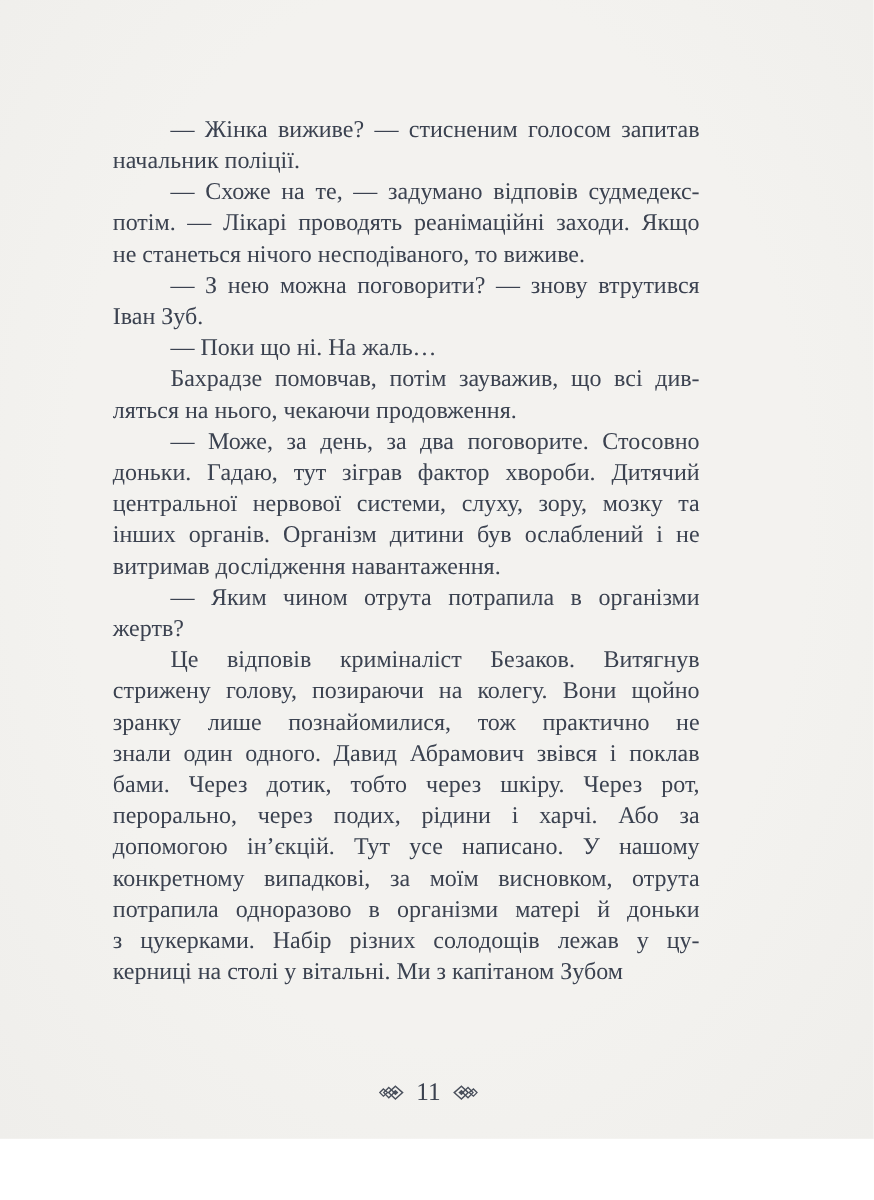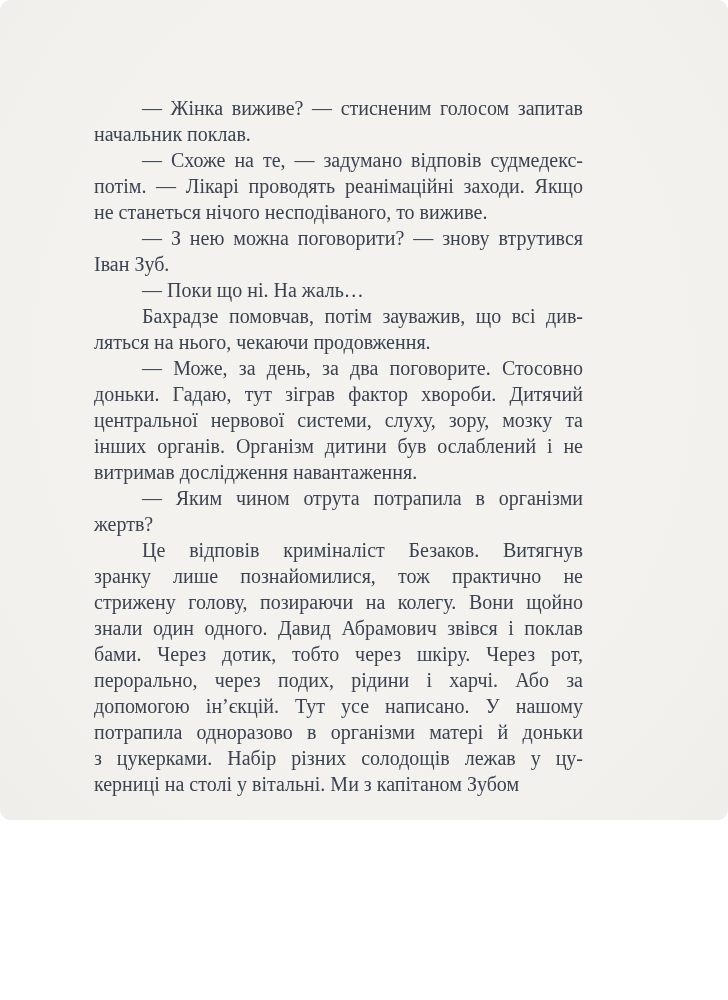--- a/index.html
+++ b/index.html
@@ -2,26 +2,25 @@
 <html><head>
 <meta charset="utf-8">
 <style>
   html, body {
     margin: 0;
     padding: 0;
   }
   .page {
     position: relative;
     width: 728px;
-    height: 820px;
+    height: 949px;
     background: radial-gradient(ellipse at 50% 45%, #f3f2ef 60%, #efeeeb 100%);
     font-family: "Liberation Serif", "DejaVu Serif", serif;
     color: #3b4250;
     overflow: hidden;
-    border-radius: 11px;
   }
   .text-block {
     position: absolute;
     left: 94px;
     top: 95px;
     width: 489px;
     font-size: 20px;
   }
   .paragraph {
     margin: 0;
@@ -61,21 +60,21 @@
   }
 </style>
 </head>
 <body>
 
 <div class="page">
 
   <div class="text-block">
       <div class="paragraph">
         <div class="line indent just">— Жінка виживе? — стисненим голосом запитав</div>
-        <div class="line">начальник поклав.</div>
+        <div class="line">начальник поліції.</div>
       </div>
       <div class="paragraph">
         <div class="line indent just">— Схоже на те, — задумано відповів судмедекс-</div>
         <div class="line just">потім. — Лікарі проводять реанімаційні заходи. Якщо</div>
         <div class="line">не станеться нічого несподіваного, то виживе.</div>
       </div>
       <div class="paragraph">
         <div class="line indent just">— З нею можна поговорити? — знову втрутився</div>
         <div class="line">Іван Зуб.</div>
       </div>
@@ -92,28 +91,29 @@
         <div class="line just">центральної нервової системи, слуху, зору, мозку та</div>
         <div class="line just">інших органів. Організм дитини був ослаблений і не</div>
         <div class="line">витримав дослідження навантаження.</div>
       </div>
       <div class="paragraph">
         <div class="line indent just">— Яким чином отрута потрапила в організми</div>
         <div class="line">жертв?</div>
       </div>
       <div class="paragraph">
         <div class="line indent just">Це відповів криміналіст Безаков. Витягнув</div>
+        <div class="line just">стрижену голову, позираючи на колегу. Вони щойно</div>
         <div class="line just">зранку лише познайомилися, тож практично не</div>
-        <div class="line just">стрижену голову, позираючи на колегу. Вони щойно</div>
         <div class="line just">знали один одного. Давид Абрамович звівся і поклав</div>
       </div>
       <div class="paragraph">
         <div class="line just">бами. Через дотик, тобто через шкіру. Через рот,</div>
         <div class="line just">перорально, через подих, рідини і харчі. Або за</div>
         <div class="line just">допомогою ін’єкцій. Тут усе написано. У нашому</div>
+        <div class="line just">конкретному випадкові, за моїм висновком, отрута</div>
         <div class="line just">потрапила одноразово в організми матері й доньки</div>
         <div class="line just">з цукерками. Набір різних солодощів лежав у цу-</div>
         <div class="line">керниці на столі у вітальні. Ми з капітаном Зубом</div>
       </div>
     </div>
 
   <div class="footer">
     <span class="ornament">
       <svg width="24" height="13" viewBox="0 0 24 13" aria-hidden="true">
         <path d="M4.5 3.5 L8 6.5 L4.5 9.5 L1.5 6.5 Z" fill="none" stroke="currentColor" stroke-width="1.1"></path>

